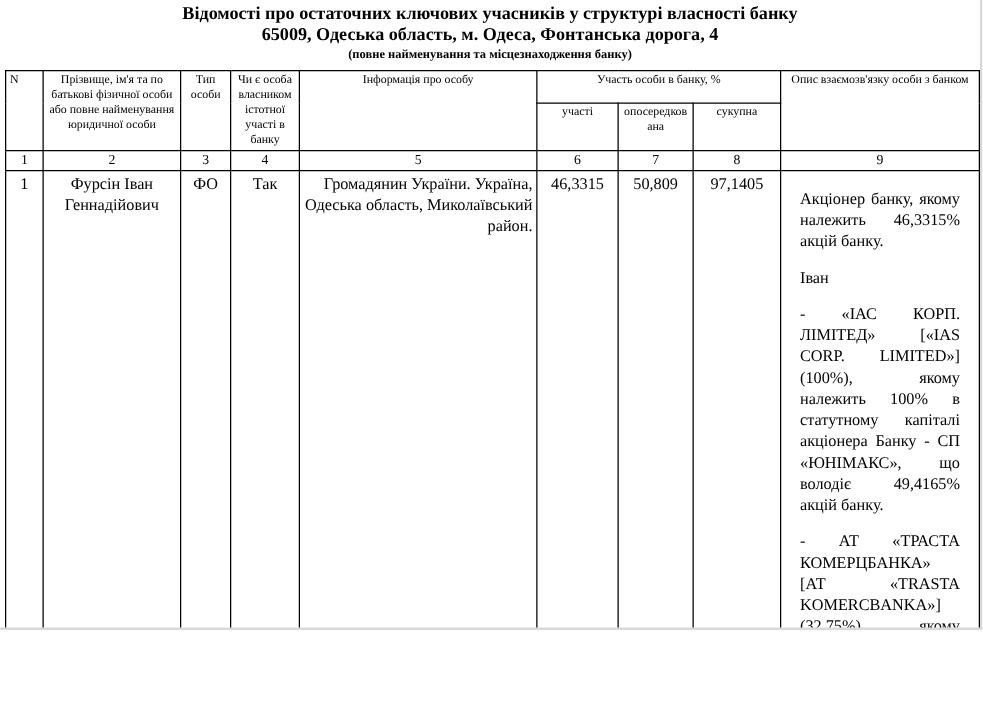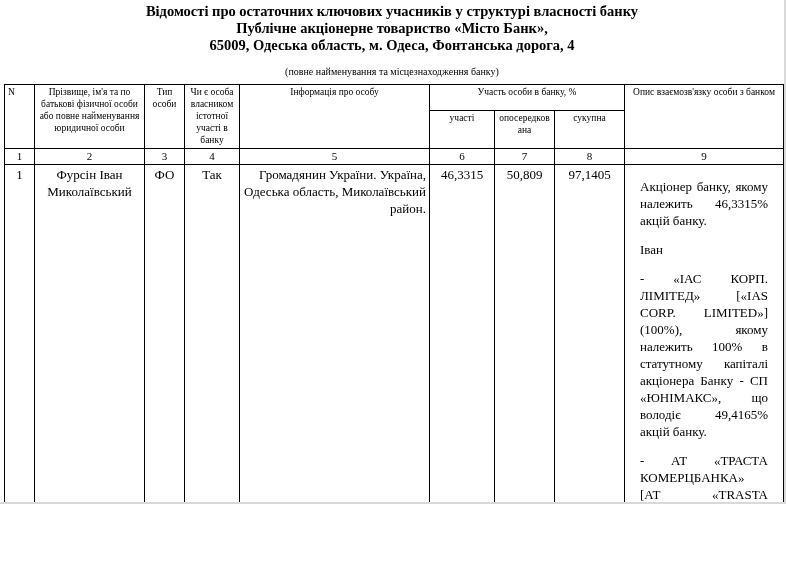--- a/index.html
+++ b/index.html
@@ -24,21 +24,22 @@
     text-align: center;
   }
   .title-line {
     font-weight: bold;
     font-size: 14.5px;
     line-height: 17px;
   }
   .subtitle {
     font-size: 10px;
     line-height: 12px;
-    margin-top: 12px;
+    margin-top: 1px;
+    font-weight: bold;
   }
   table.main {
     border-collapse: collapse;
     table-layout: fixed;
     width: 779px;
     margin: 6px 0 0 4px;
   }
   table.main td, table.main th {
     border: 1px solid #000000;
     padding: 1px 3px;
@@ -70,21 +71,20 @@
   .cell-relation p { margin: 12px; text-align: justify; }
   .cell-info { text-align: right; padding: 2px 6px; }
 </style>
 </head>
 <body>
 
 <div class="page">
 
   <div class="titles">
     <div class="title-line">Відомості про остаточних ключових учасників у структурі власності банку</div>
-    <div class="title-line">Публічне акціонерне товариство «Місто Банк»,</div>
     <div class="title-line">65009, Одеська область, м. Одеса, Фонтанська дорога, 4</div>
     <div class="subtitle">(повне найменування та місцезнаходження банку)</div>
   </div>
 
   <table class="main">
     <colgroup>
       <col style="width:30px">
       <col style="width:110px">
       <col style="width:40px">
       <col style="width:55px">
@@ -119,21 +119,21 @@
       <td>4</td>
       <td>5</td>
       <td>6</td>
       <td>7</td>
       <td>8</td>
       <td>9</td>
     </tr>
 
     <tr class="datarow">
       <td class="cell-center">1</td>
-      <td class="cell-center">Фурсін Іван Миколаївський</td>
+      <td class="cell-center">Фурсін Іван Геннадійович</td>
       <td class="cell-center">ФО</td>
       <td class="cell-center">Так</td>
       <td class="cell-info">Громадянин України. Україна, Одеська область, Миколаївський район.</td>
       <td class="cell-center">46,3315</td>
       <td class="cell-center">50,809</td>
       <td class="cell-center">97,1405</td>
       <td class="cell-relation">
         <p>Акціонер банку, якому належить 46,3315% акцій банку.</p>
         <p>Іван</p>
         <p>- «ІАС КОРП. ЛІМІТЕД» [«IAS CORP. LIMITED»] (100%), якому належить 100% в статутному капіталі акціонера Банку - СП «ЮНІМАКС», що володіє 49,4165% акцій банку.</p>

